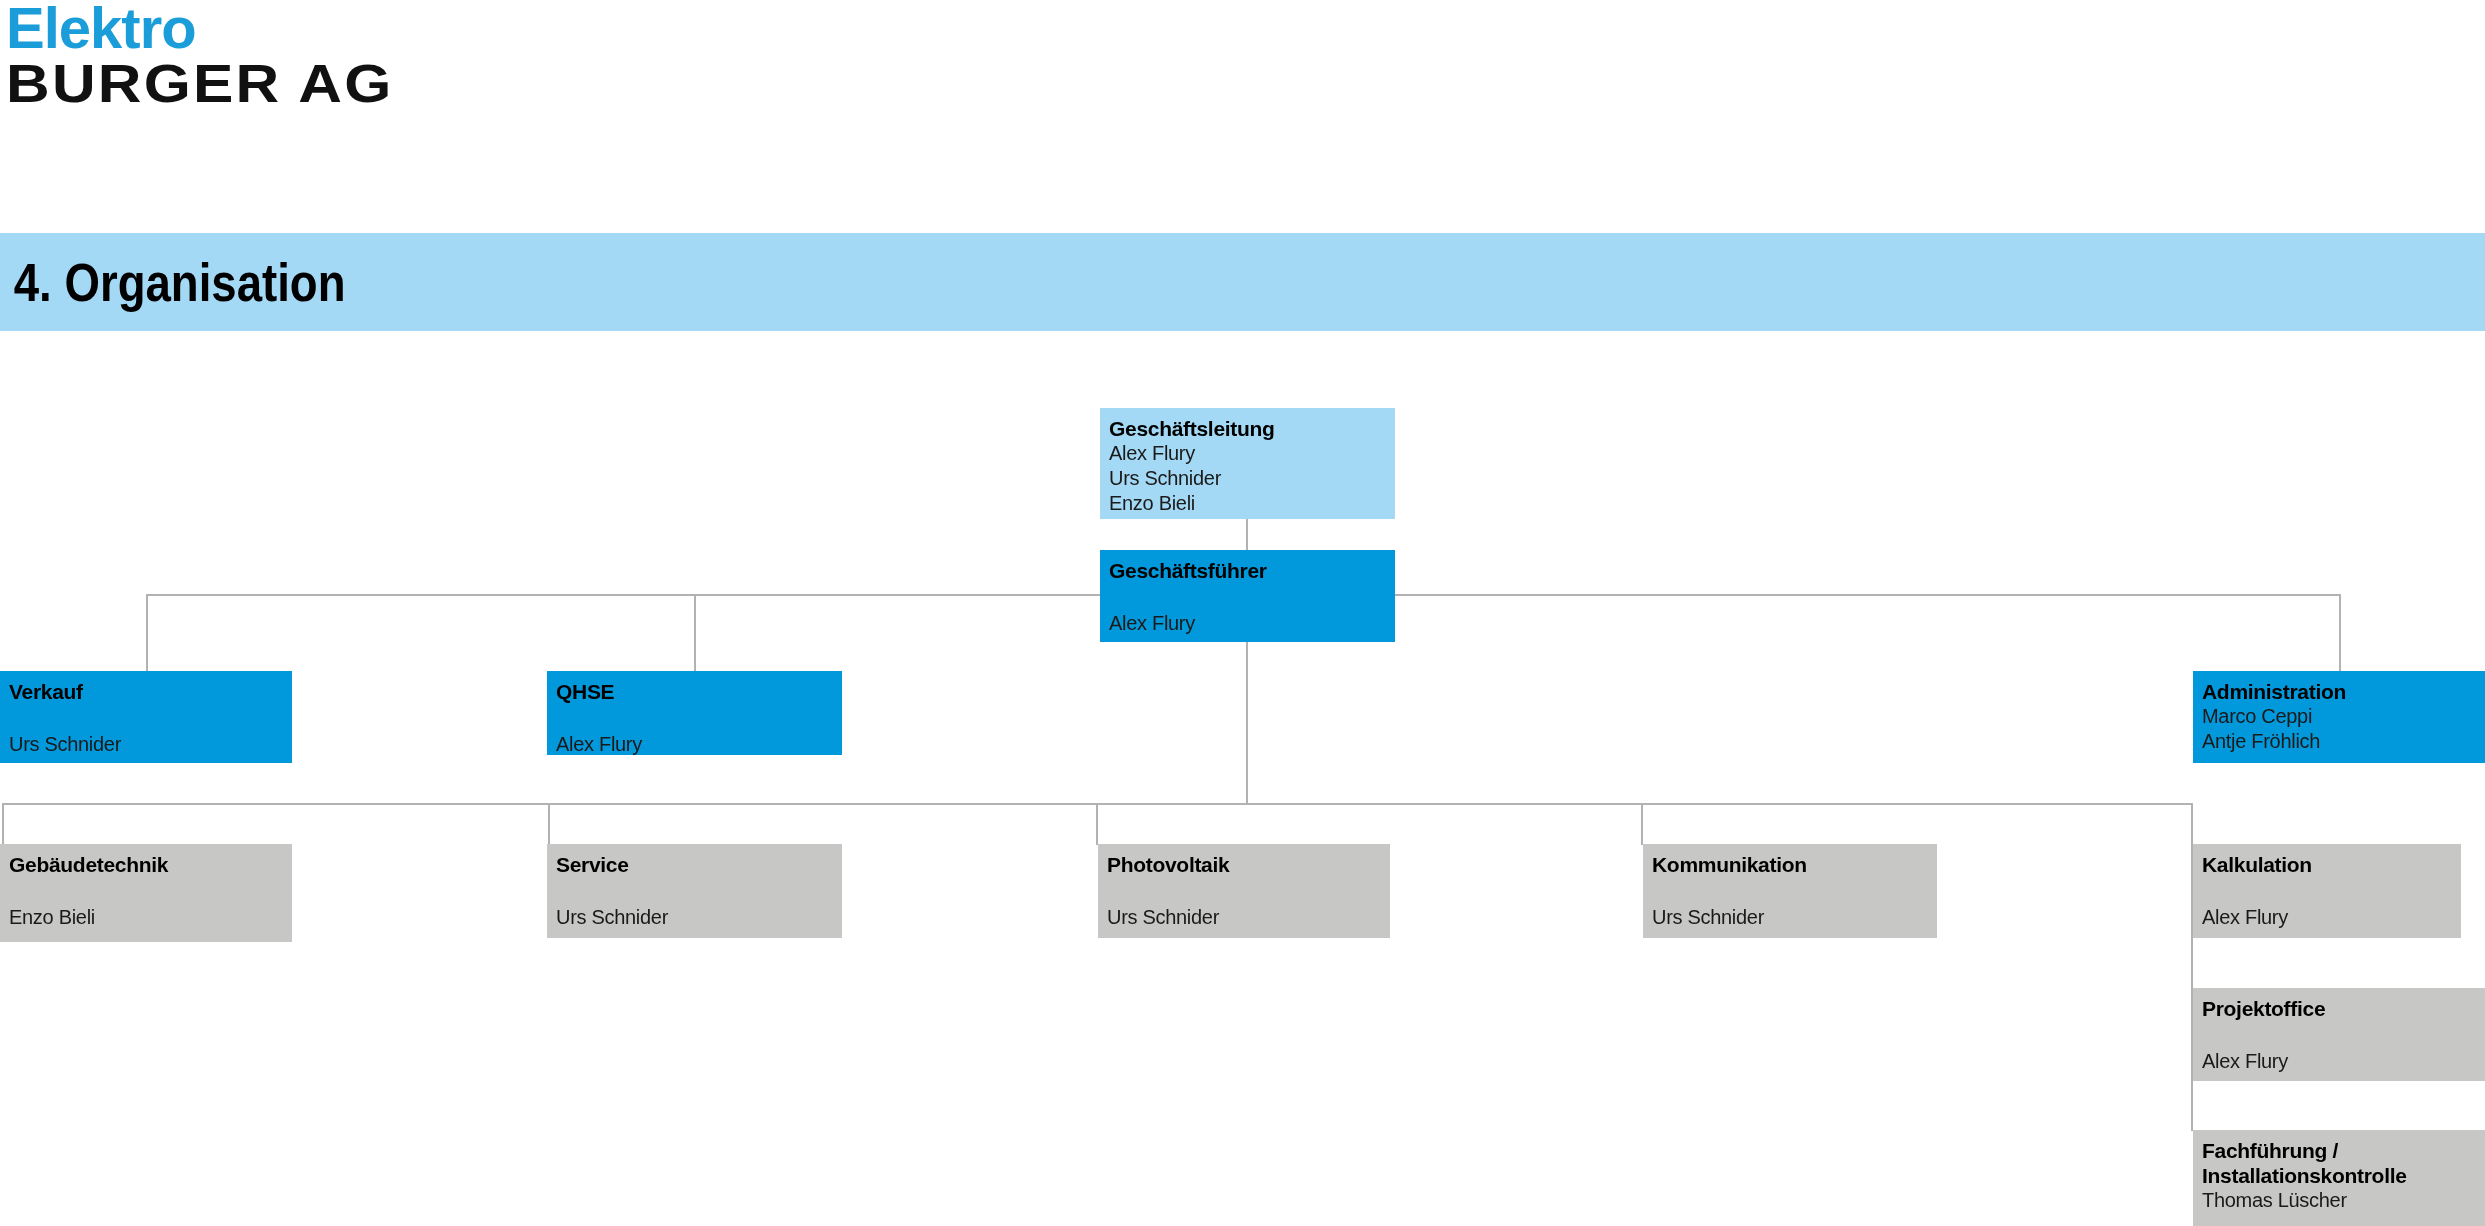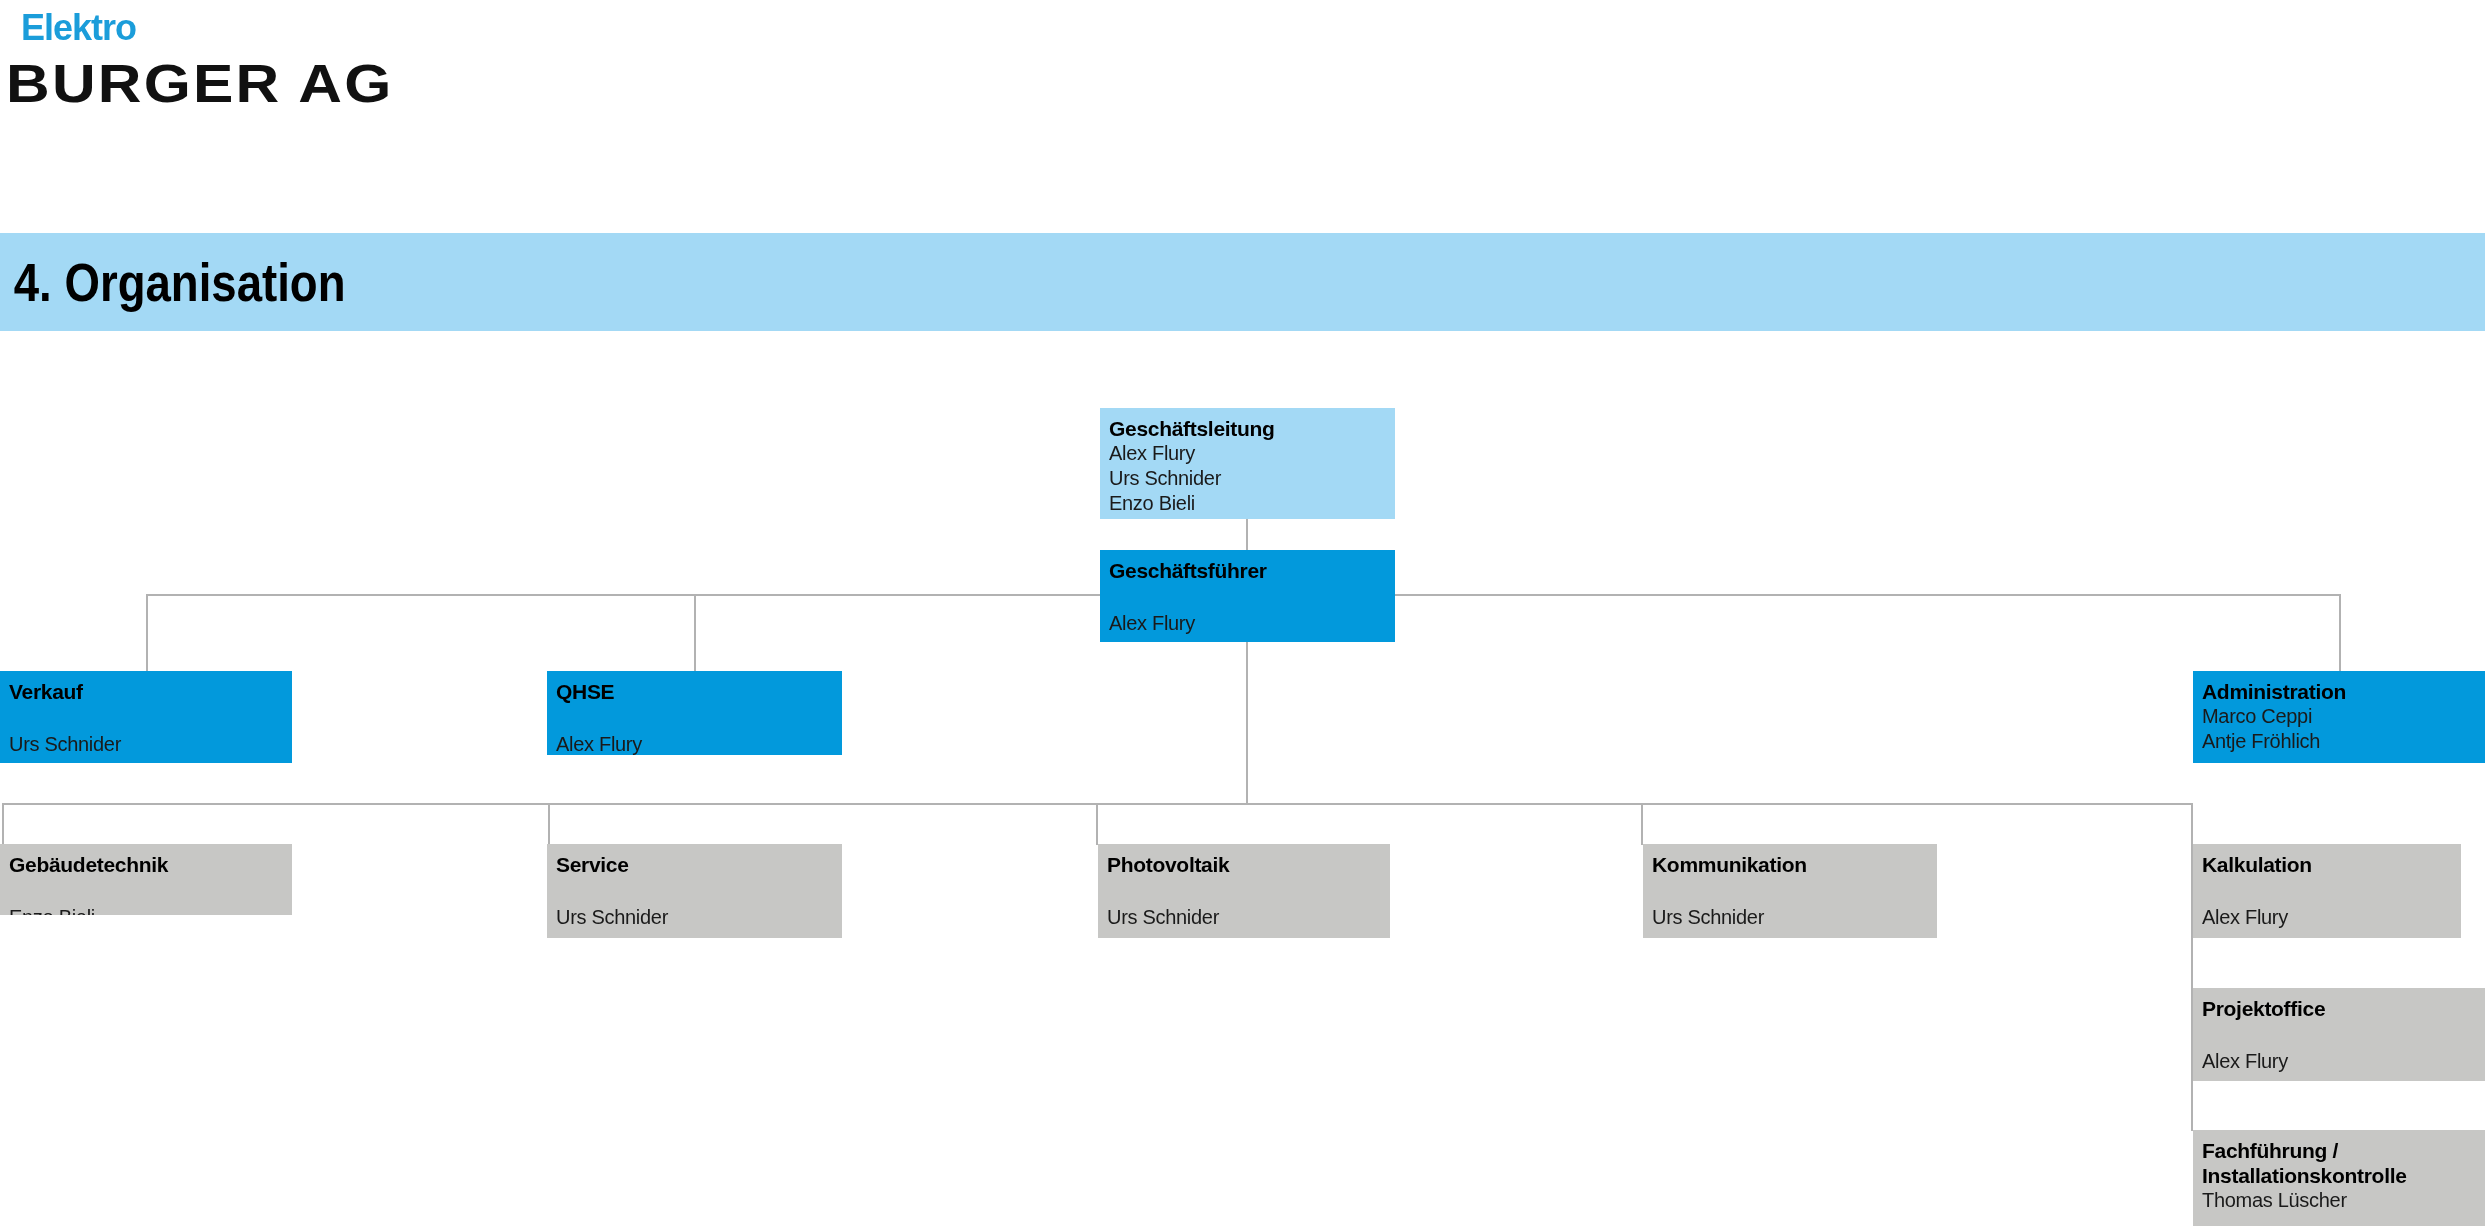--- a/index.html
+++ b/index.html
@@ -11,21 +11,21 @@
   }
   *{margin:0;padding:0;box-sizing:border-box;}
   html,body{background:#ffffff;}
   body{font-family:"Liberation Sans",sans-serif;}
   #page{position:relative;width:2485px;height:1226px;background:#ffffff;overflow:hidden;}
 
   
   .logo{position:absolute;left:6px;top:2px;}
   .logo-line1{
     color:var(--logoblue);
-    font-size:36px;font-weight:bold;letter-spacing:-1px;line-height:52px;margin-left:15px;
+    font-size:58px;font-weight:bold;letter-spacing:-1px;line-height:52px;
   }
   .logo-line2{
     color:#111111;
     font-size:54px;font-weight:bold;letter-spacing:2px;line-height:58px;
     transform:scaleX(1.12);transform-origin:left center;
   }
 
   
   .banner{
     position:absolute;left:0;top:197px;width:2485px;height:98px;
@@ -112,21 +112,21 @@
     <div class="ntitle">QHSE</div>
     <div class="nperson spaced">Alex Flury</div>
   </div>
 
   <div class="node blue" style="left:2193px;top:671px;width:292px;height:92px">
     <div class="ntitle">Administration</div>
     <div class="nperson">Marco Ceppi</div>
     <div class="nperson">Antje Fröhlich</div>
   </div>
 
-  <div class="node gray" style="left:0;top:844px;width:292px;height:71px">
+  <div class="node gray" style="left:0;top:844px;width:292px;height:98px">
     <div class="ntitle">Gebäudetechnik</div>
     <div class="nperson spaced">Enzo Bieli</div>
   </div>
 
   <div class="node gray" style="left:547px;top:844px;width:295px;height:94px">
     <div class="ntitle">Service</div>
     <div class="nperson spaced">Urs Schnider</div>
   </div>
 
   <div class="node gray" style="left:1098px;top:844px;width:292px;height:94px">

